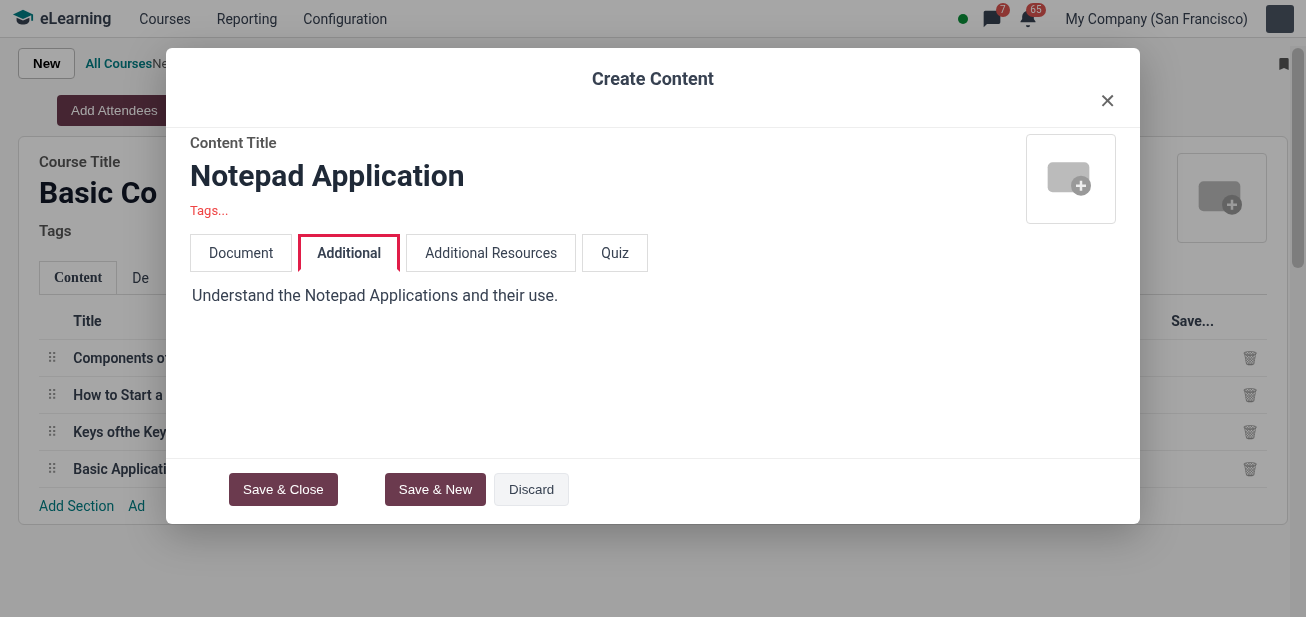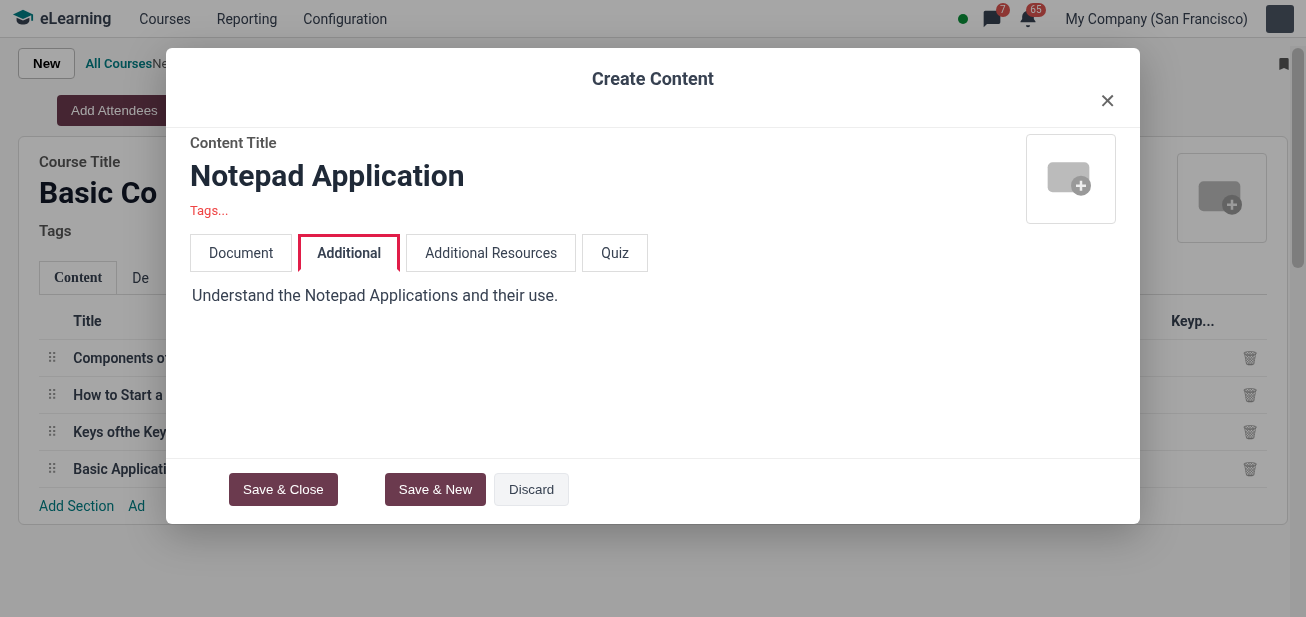--- a/index.html
+++ b/index.html
@@ -171,21 +171,21 @@
       <div class="tab active">Content</div>
       <div class="tab">De</div>
     </div>
 
     <table class="table">
       <thead>
         <tr>
           <th class="drag"></th>
           <th>Title</th>
           <th style="width:60px;">...</th>
-          <th style="width:70px;">Keyp...</th>
+          <th style="width:70px;">Save...</th>
           <th style="width:30px;"></th>
         </tr>
       </thead>
       <tbody>
         <tr>
             <td class="drag">⠿</td>
             <td class="row-title">Components of a</td>
             <td></td>
             <td></td>
             <td class="trash">🗑</td>

